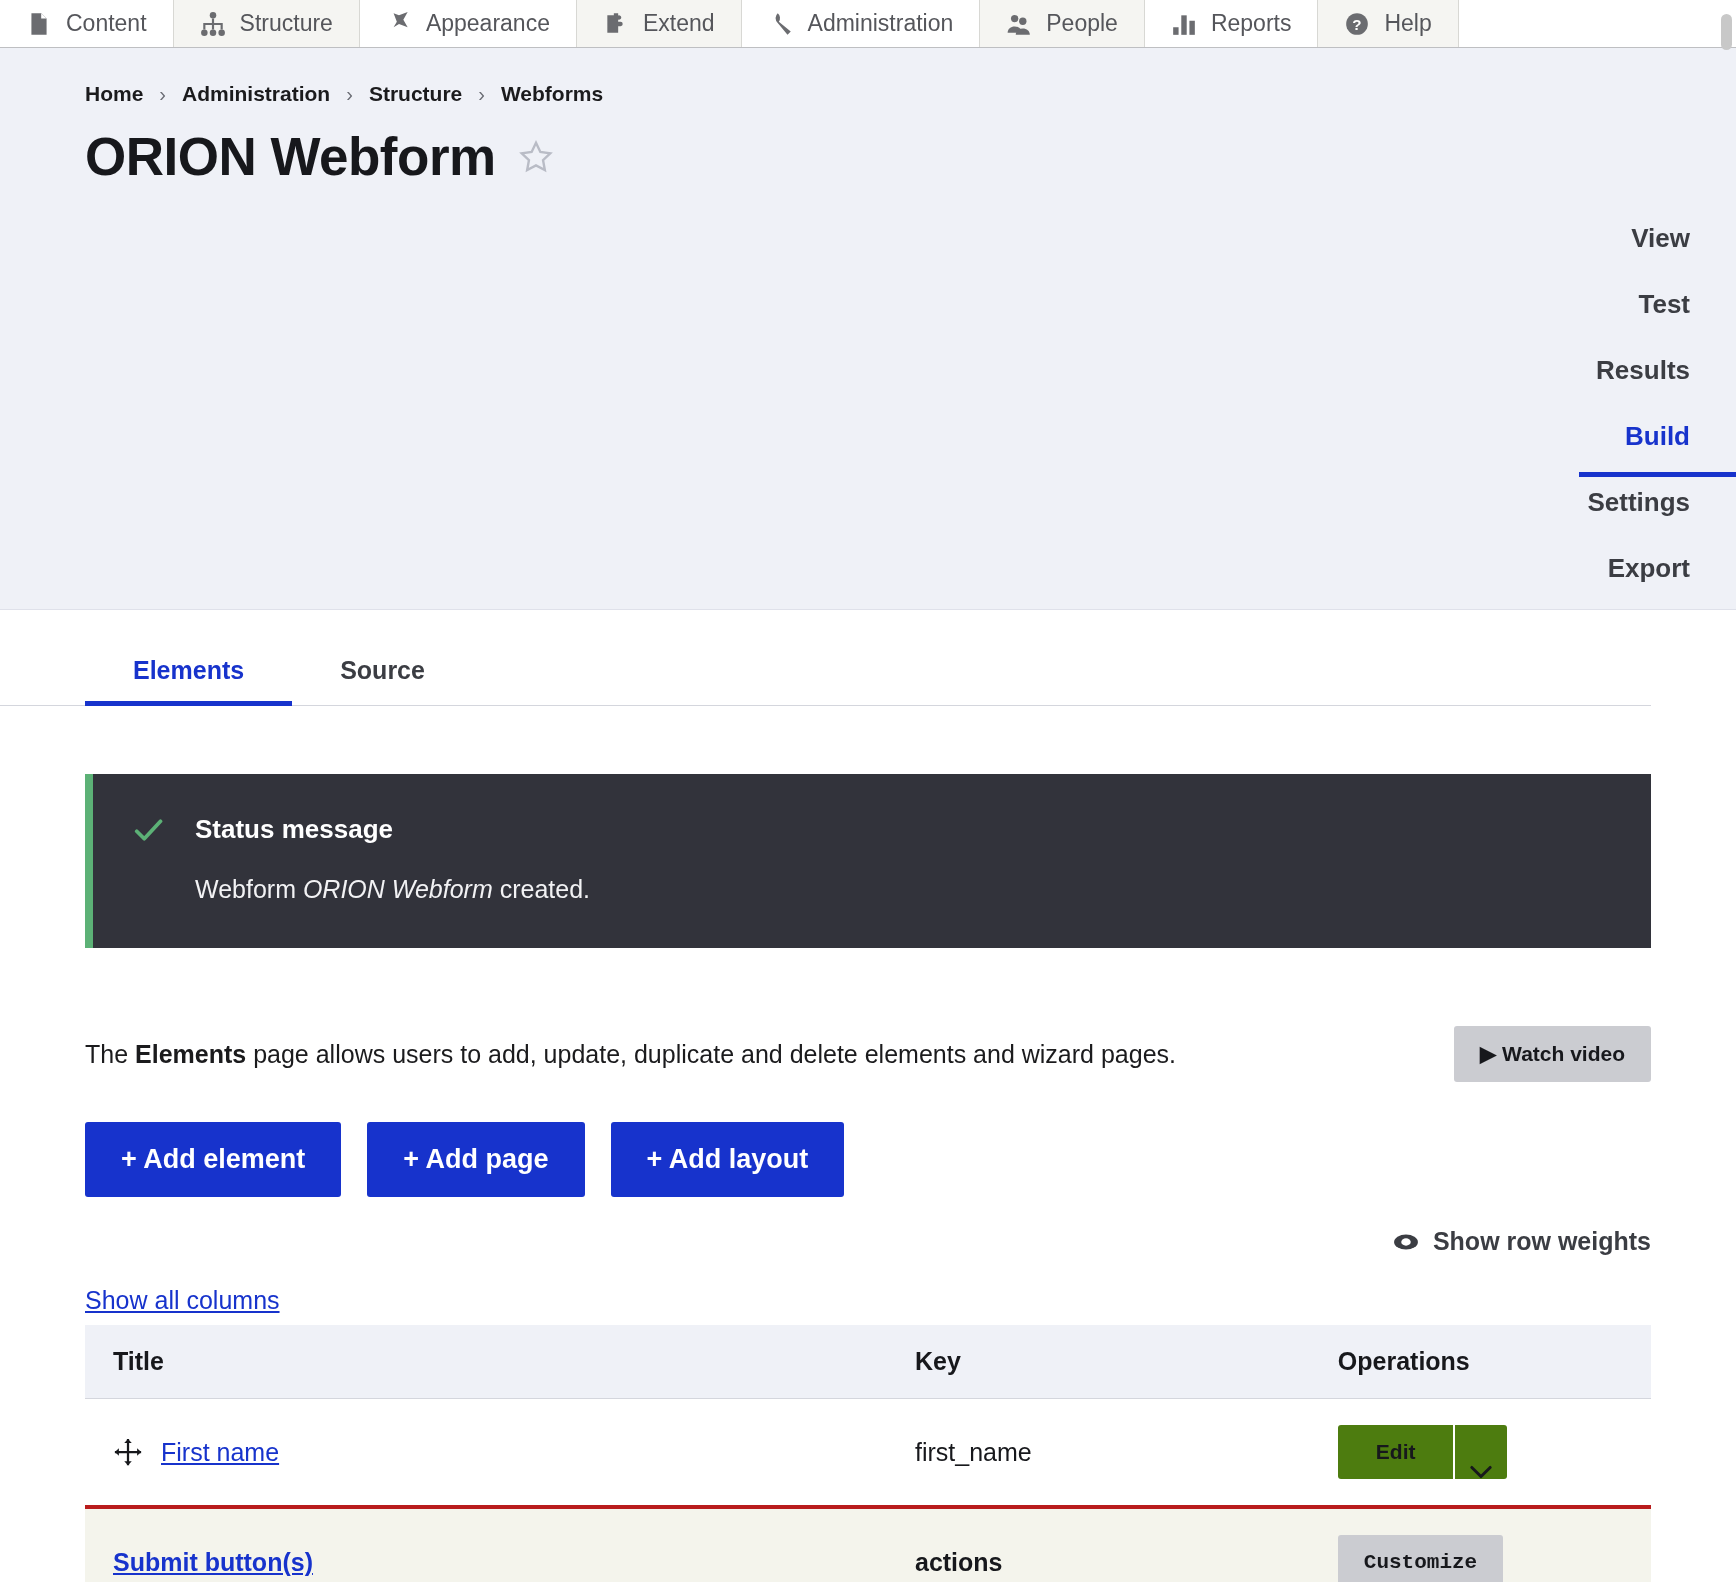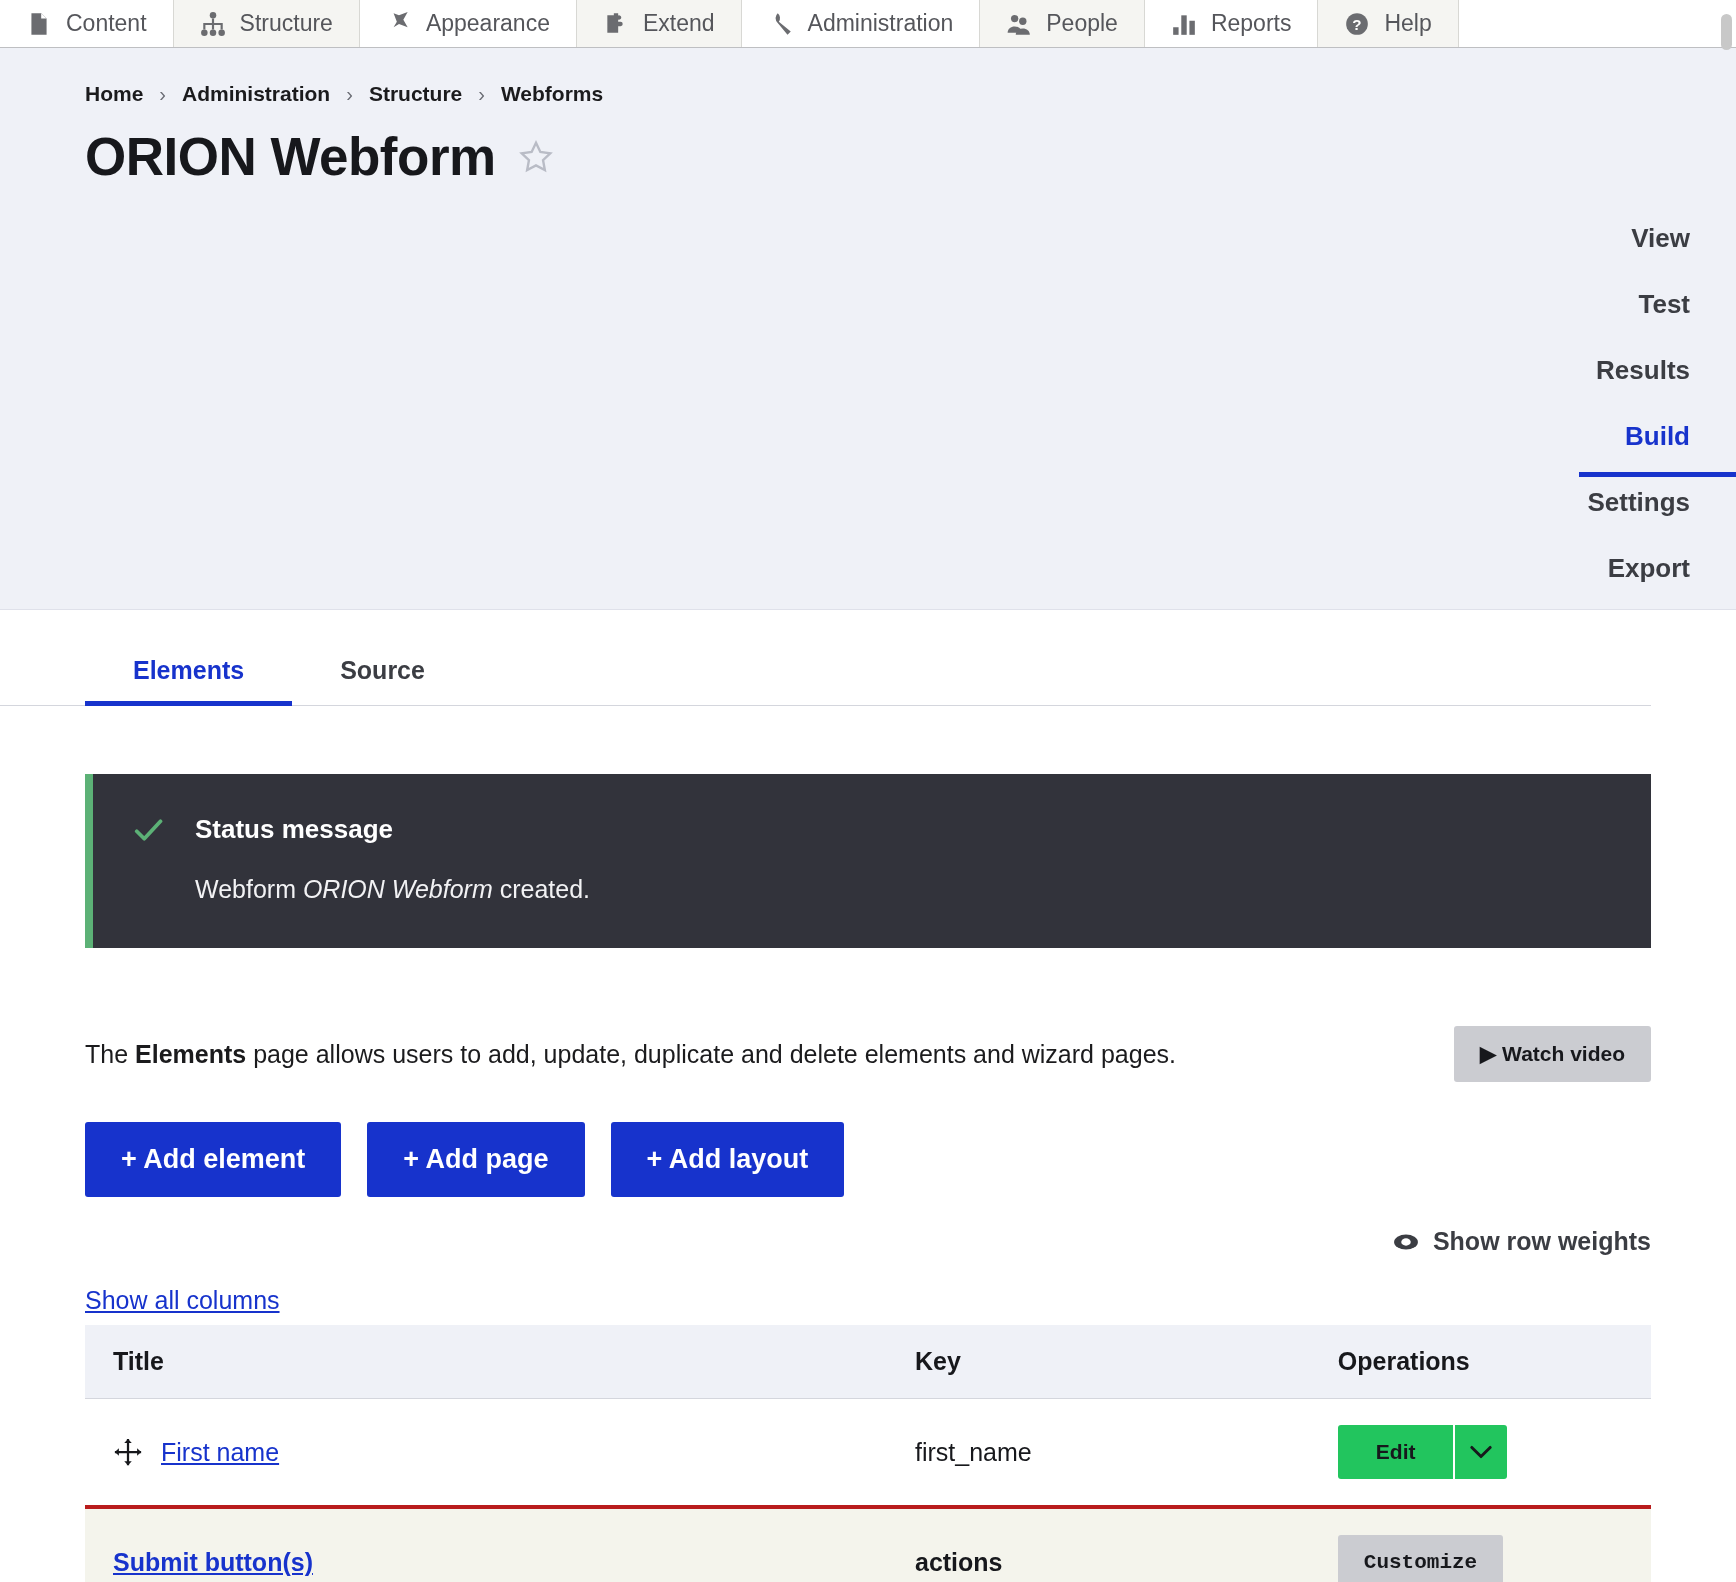--- a/index.html
+++ b/index.html
@@ -273,22 +273,22 @@
     cursor: pointer;
     white-space: nowrap;
   }
   .row-link.bold { font-weight: bold; }
   .key-cell { font-size: 25px; color: #17181c; }
   .key-cell.bold { font-weight: bold; }
   .ops-cell { padding-right: 0; }
 
   .dropbutton {
     display: inline-flex;
-    align-items: center;
-    background: #22c55e;
+    align-items: flex-end;
+    background: #4d7c0f;
     border-radius: 3px;
     overflow: hidden;
   }
   .dropbutton .db-main {
     font-size: 21px;
     font-weight: bold;
     color: #17181c;
     padding: 15px 38px;
     cursor: pointer;
     border-right: 2px solid #ffffff;

